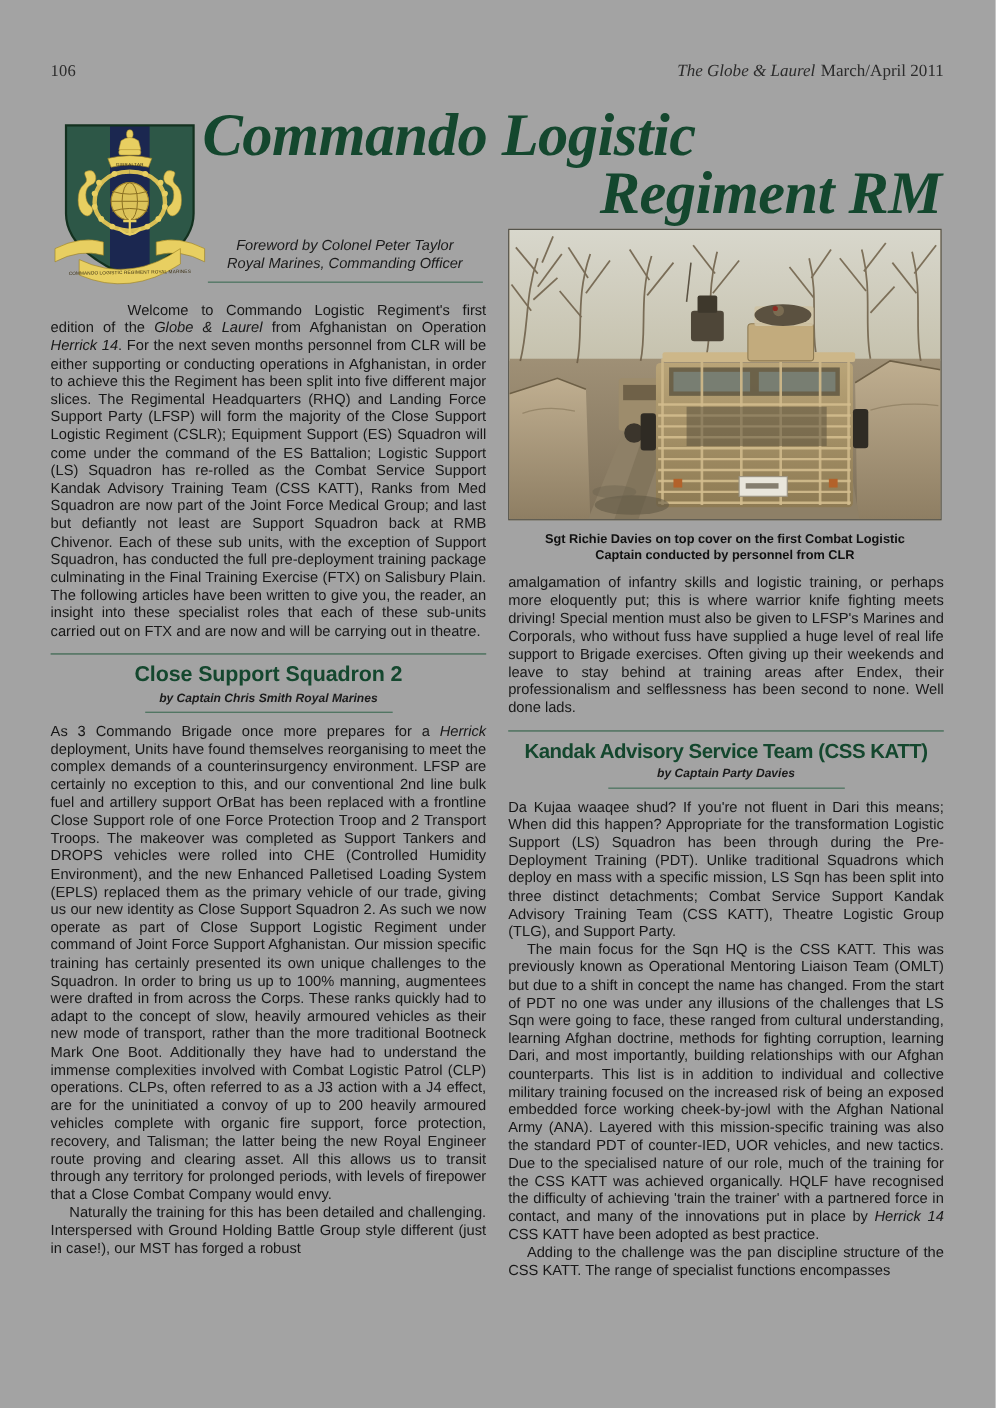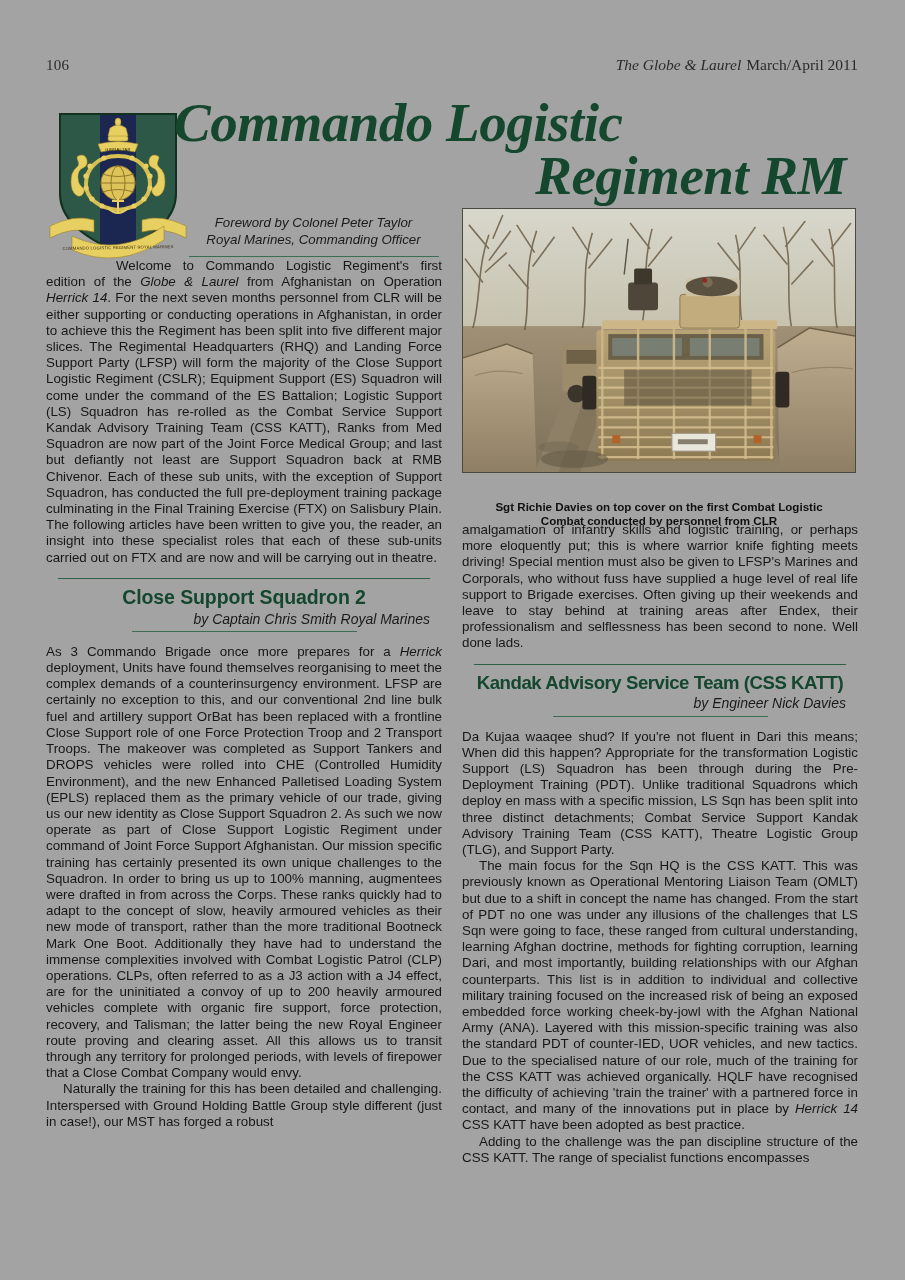--- a/index.html
+++ b/index.html
@@ -33,21 +33,21 @@
     justify-content: space-between;
   }
   .folio { font-size: 15px; letter-spacing: .2px; }
   .head-right { white-space: nowrap; text-align: center; }
   .head-right .mag { font-style: italic; }
   .head-right .issue { font-style: normal; margin-left: 5px; }
 
   
   .masthead {
     position: absolute;
-    left: 174px;
+    left: 184px;
     top: 96px;
     width: 672px;
     font-family: "Liberation Serif", "DejaVu Serif", serif;
     font-weight: bold;
     font-style: italic;
     color: #14472e;
     font-size: 55px;
     line-height: 0.97;
     letter-spacing: -0.5px;
   }
@@ -88,51 +88,51 @@
 
   
   .col {
     position: absolute;
     width: 396px;
     font-size: 13.35px;
     line-height: 16.2px;
     text-align: justify;
     color: #171717;
   }
-  .col-left  { left: 46px;  top: 258px; width: 396px; }
+  .col-left  { left: 46px;  top: 274px; width: 396px; }
   .col-right { left: 462px; top: 522px; width: 396px; }
 
   .col p { margin: 0; text-align: justify; }
   .col p + p { text-indent: 17px; }
   .col p.noindent { text-indent: 0; }
   .col p.first-indent { text-indent: 70px; }
   .col i, .col em { font-style: italic; }
 
   
-  .section-head { margin: 12px; padding: 0; }
+  .section-head { margin: 0; padding: 0; }
   .sh-rule-top {
     height: 1.4px;
     background: #2f6047;
     margin: 12px 0 0 0;
   }
   .sh-title {
     font-weight: bold;
     color: #14472e;
     text-align: center;
     font-size: 19.5px;
     line-height: 1.15;
     padding: 7px 0 2px 0;
     letter-spacing: -0.1px;
   }
   .sh-title.wide { font-size: 18.6px; letter-spacing: -0.45px; white-space: nowrap; }
   .sh-byline {
     font-style: italic;
-    font-weight: normal;
-    text-align: right;
-    font-size: 14px;
+    font-weight: bold;
+    text-align: center;
+    font-size: 11px;
     padding-bottom: 4px;
     color: #1a1a1a;
   }
   .sh-rule-bot {
     height: 1px;
     background: #3d6b54;
     width: 225px;
     margin: 0 auto 9px auto;
   }
   .sh-rule-bot.wide { width: 215px; }
@@ -146,21 +146,21 @@
     height: 265px;
     border: 1px solid #4a4a44;
     box-sizing: border-box;
     overflow: hidden;
     background: #b9ac92;
   }
   .photo-wrap svg { display: block; width: 100%; height: 100%; }
   .photo-caption {
     position: absolute;
     left: 462px;
-    top: 500px;
+    top: 484px;
     width: 394px;
     text-align: center;
     font-family: "Liberation Sans", "DejaVu Sans", sans-serif;
     font-weight: bold;
     font-size: 11.6px;
     line-height: 13.6px;
     color: #101010;
   }
 </style>
 </head>
@@ -390,21 +390,21 @@
         <rect x="150" y="228" width="8" height="8" fill="#b3622a"></rect>
         <rect x="292" y="228" width="8" height="8" fill="#b3622a"></rect>
       </g>
 
       <ellipse cx="112" cy="252" rx="34" ry="9" fill="#5f5544" opacity=".55"></ellipse>
       <ellipse cx="96" cy="240" rx="20" ry="6" fill="#6d6350" opacity=".45"></ellipse>
     </svg>
   </div>
   <div class="photo-caption">
     <span>Sgt Richie Davies on top cover on the first Combat Logistic</span><br>
-    <span>Combat conducted by personnel from CLR</span>
+    <span>Captain conducted by personnel from CLR</span>
   </div>
 
   <div class="col col-left">
 
     <p class="first-indent">Welcome to Commando Logistic Regiment's first edition of the <i>Globe &amp; Laurel</i> from Afghanistan on Operation <i><i>Herrick</i> 14</i>. For the next seven months personnel from CLR will be either supporting or conducting operations in Afghanistan, in order to achieve this the Regiment has been split into five different major slices. The Regimental Headquarters (RHQ) and Landing Force Support Party (LFSP) will form the majority of the Close Support Logistic Regiment (CSLR); Equipment Support (ES) Squadron will come under the command of the ES Battalion; Logistic Support (LS) Squadron has re-rolled as the Combat Service Support Kandak Advisory Training Team (CSS KATT), Ranks from Med Squadron are now part of the Joint Force Medical Group; and last but defiantly not least are Support Squadron back at RMB Chivenor. Each of these sub units, with the exception of Support Squadron, has conducted the full pre-deployment training package culminating in the Final Training Exercise (FTX) on Salisbury Plain. The following articles have been written to give you, the reader, an insight into these specialist roles that each of these sub-units carried out on FTX and are now and will be carrying out in theatre.</p>
 
     <div class="section-head">
       <div class="sh-rule-top"></div>
       <div class="sh-title">Close Support Squadron 2</div>
       <div class="sh-byline">by Captain Chris Smith Royal Marines</div>
@@ -415,21 +415,21 @@
     <p>Naturally the training for this has been detailed and challenging. Interspersed with Ground Holding Battle Group style different (just in case!), our MST has forged a robust</p>
   </div>
 
   <div class="col col-right">
 
     <p class="noindent">amalgamation of infantry skills and logistic training, or perhaps more eloquently put; this is where warrior knife fighting meets driving! Special mention must also be given to LFSP's Marines and Corporals, who without fuss have supplied a huge level of real life support to Brigade exercises. Often giving up their weekends and leave to stay behind at training areas after Endex, their professionalism and selflessness has been second to none. Well done lads.</p>
 
     <div class="section-head">
       <div class="sh-rule-top"></div>
       <div class="sh-title wide">Kandak Advisory Service Team (CSS KATT)</div>
-      <div class="sh-byline">by Engineer Nick Davies</div>
+      <div class="sh-byline">by Captain Party Davies</div>
       <div class="sh-rule-bot wide"></div>
     </div>
 
     <p class="noindent">Da Kujaa waaqee shud? If you're not fluent in Dari this means; When did this happen? Appropriate for the transformation Logistic Support (LS) Squadron has been through during the Pre-Deployment Training (PDT). Unlike traditional Squadrons which deploy en mass with a specific mission, LS Sqn has been split into three distinct detachments; Combat Service Support Kandak Advisory Training Team (CSS KATT), Theatre Logistic Group (TLG), and Support Party.</p>
     <p>The main focus for the Sqn HQ is the CSS KATT. This was previously known as Operational Mentoring Liaison Team (OMLT) but due to a shift in concept the name has changed. From the start of PDT no one was under any illusions of the challenges that LS Sqn were going to face, these ranged from cultural understanding, learning Afghan doctrine, methods for fighting corruption, learning Dari, and most importantly, building relationships with our Afghan counterparts. This list is in addition to individual and collective military training focused on the increased risk of being an exposed embedded force working cheek-by-jowl with the Afghan National Army (ANA). Layered with this mission-specific training was also the standard PDT of counter-IED, UOR vehicles, and new tactics. Due to the specialised nature of our role, much of the training for the CSS KATT was achieved organically. HQLF have recognised the difficulty of achieving 'train the trainer' with a partnered force in contact, and many of the innovations put in place by <i><i>Herrick</i> 14</i> CSS KATT have been adopted as best practice.</p>
     <p>Adding to the challenge was the pan discipline structure of the CSS KATT. The range of specialist functions encompasses</p>
   </div>
 
 </div>
 

